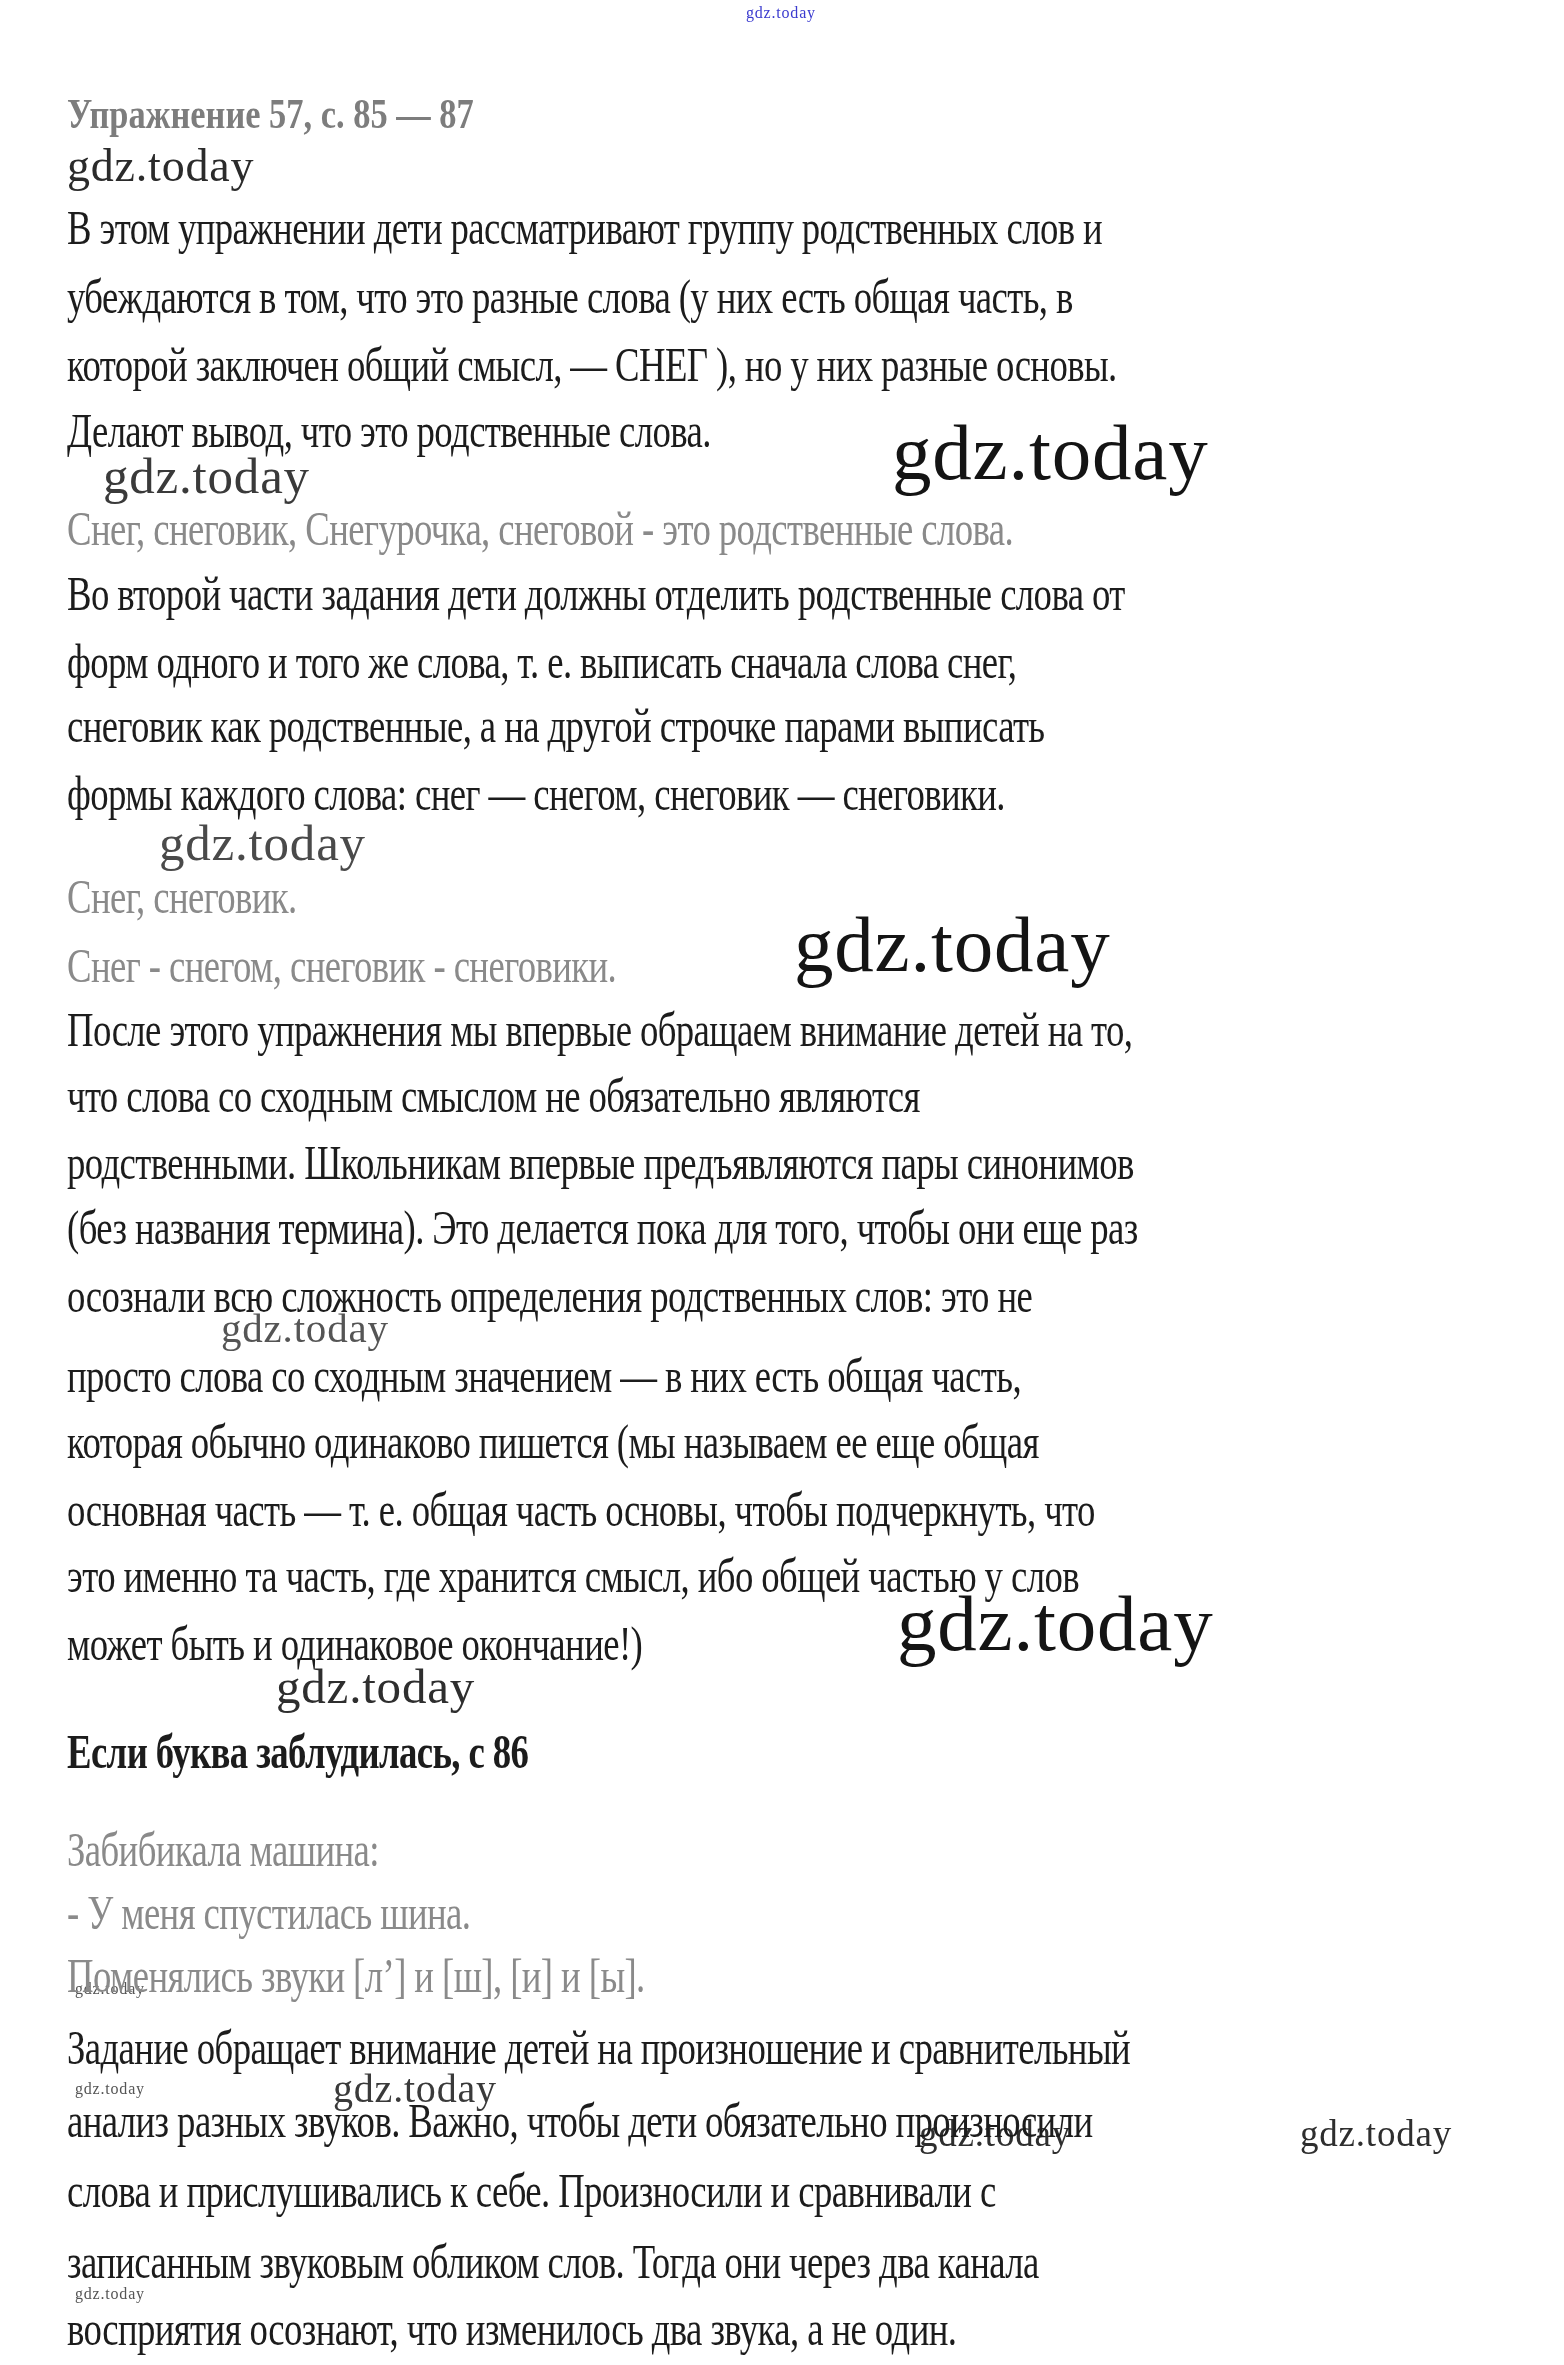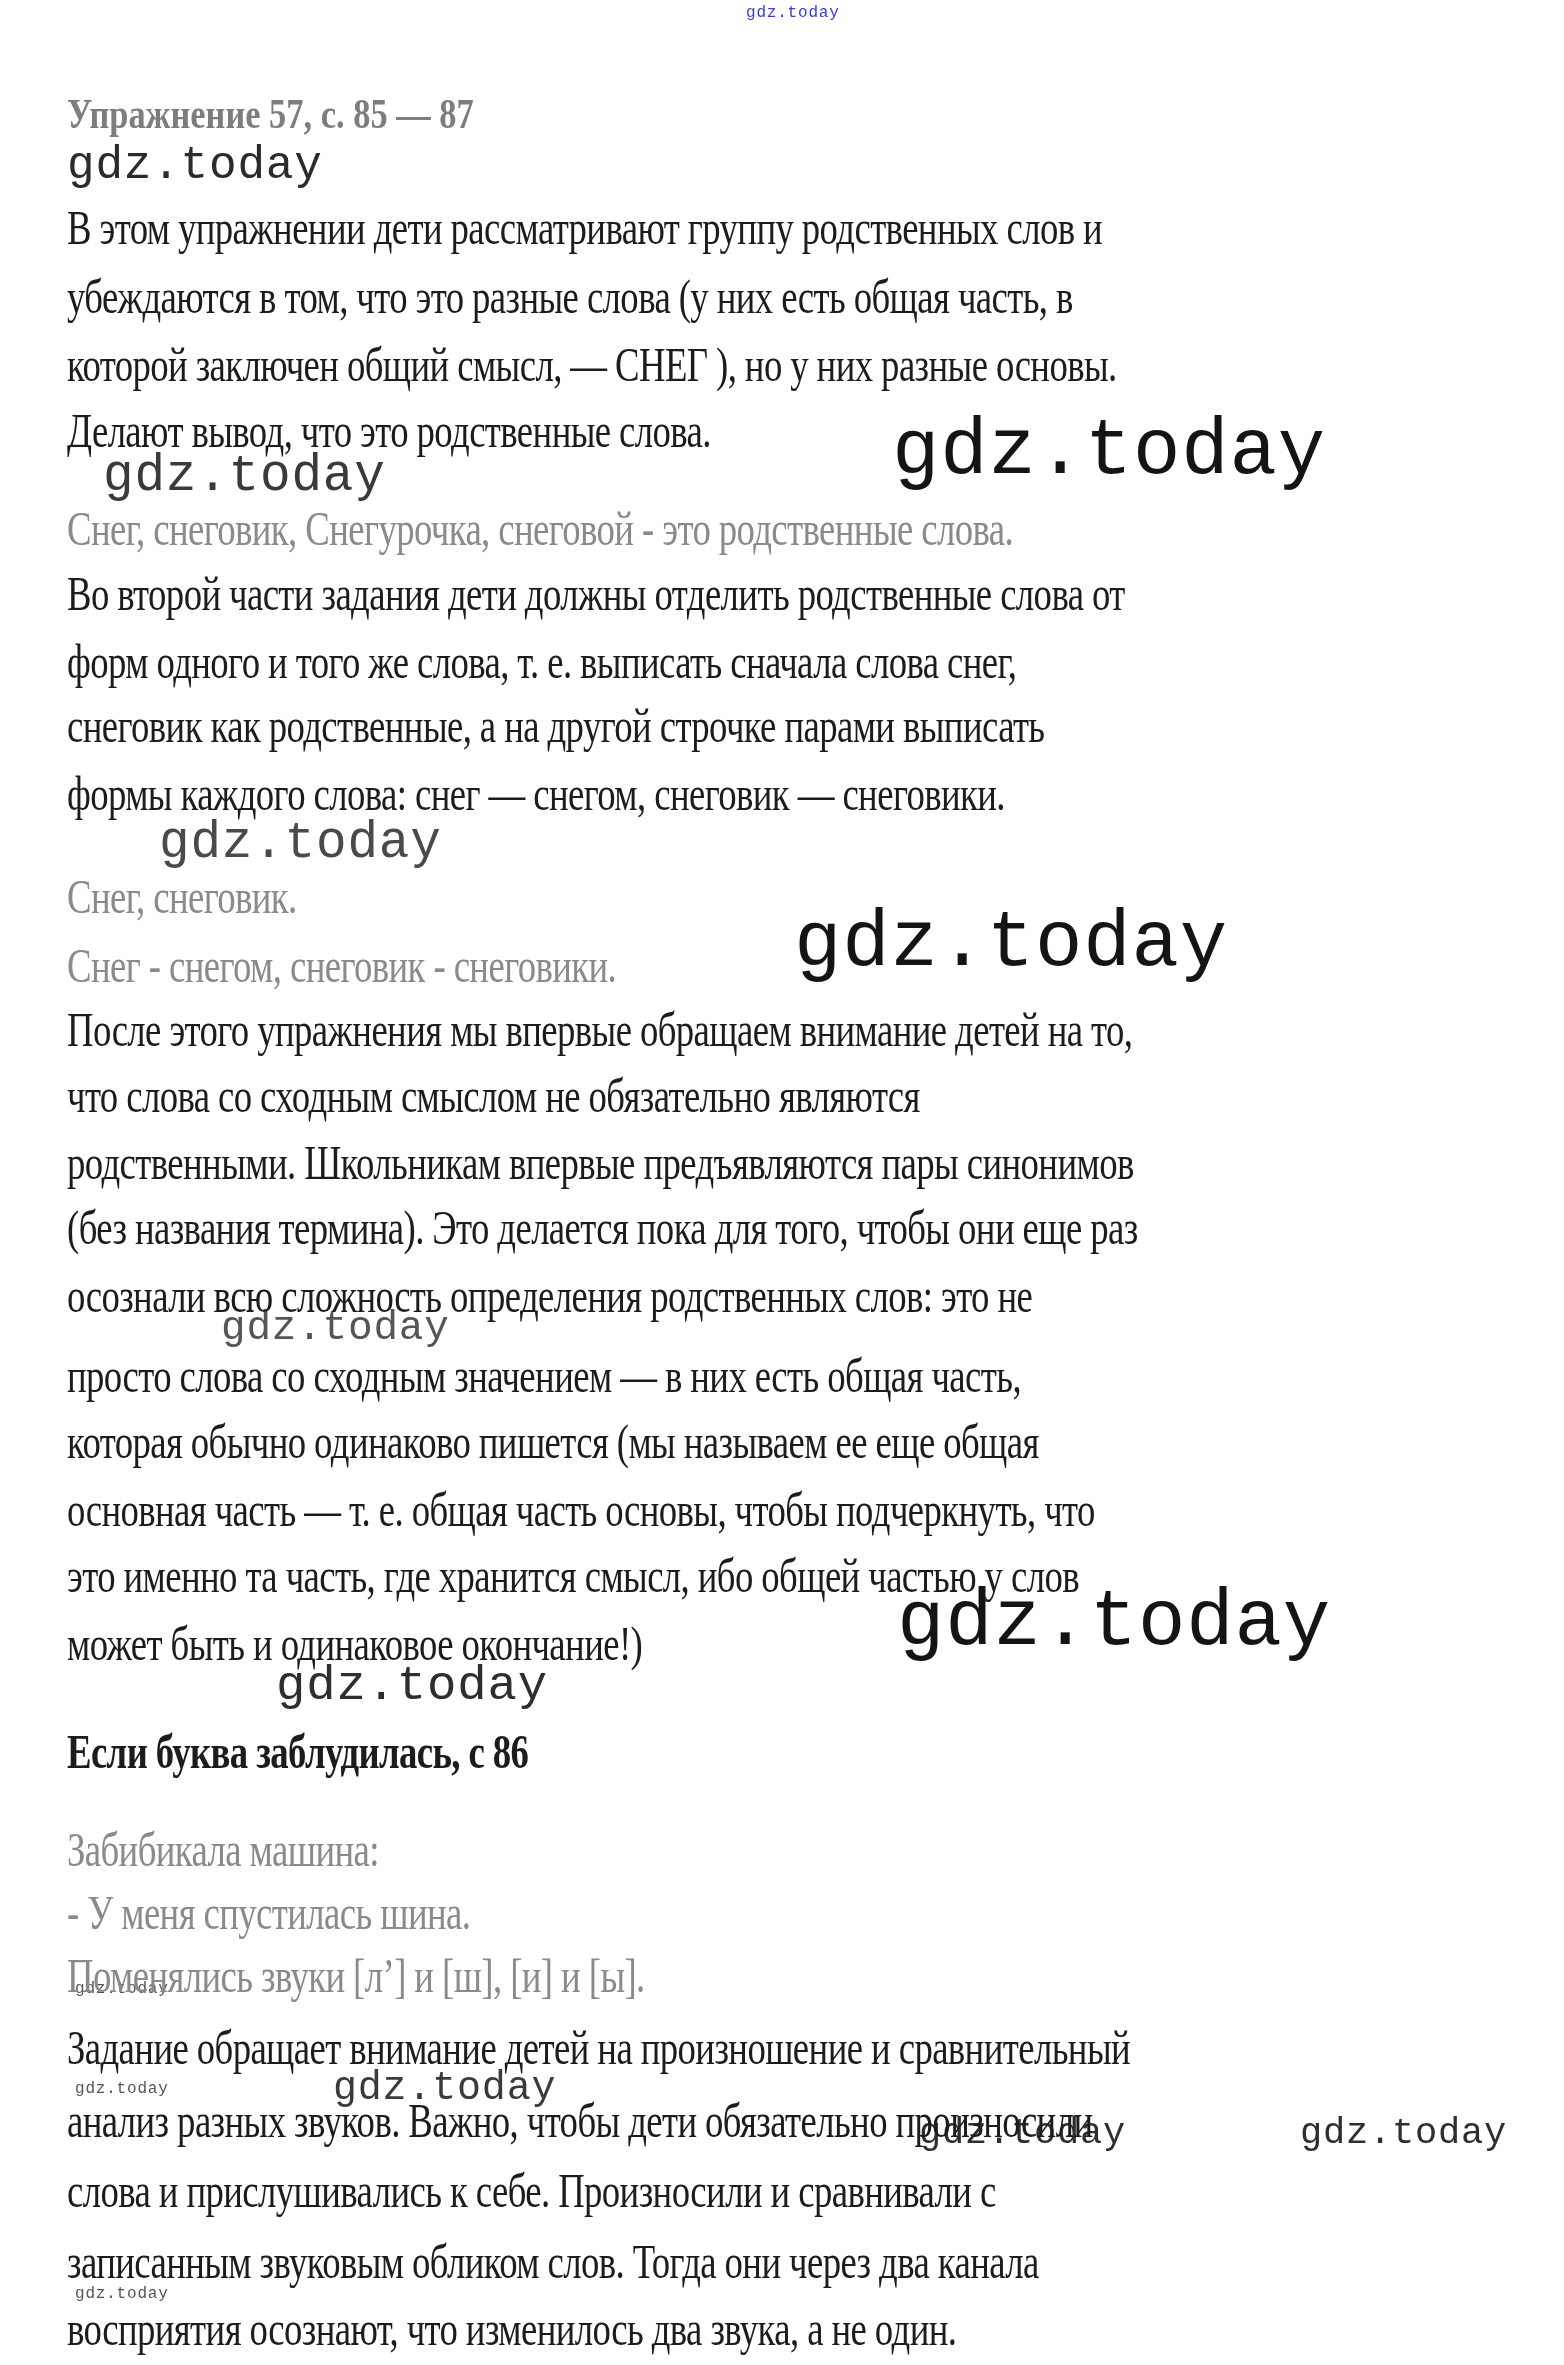--- a/index.html
+++ b/index.html
@@ -31,21 +31,21 @@
     font-size:43px;
     font-weight:bold;
     color:#7d7d7d;
     white-space:nowrap;
     transform:scaleX(0.8);
     transform-origin:0 0;
     font-family:"Liberation Serif", serif;
   }
   .wm{
     position:absolute;
-    font-family:Liberation Mono, monospace;
+    font-family:Liberation Serif, serif;
     font-weight:300;
     white-space:nowrap;
     letter-spacing:0.8px;
     line-height:1;
   }
 </style>
 </head>
 <body>
 
 <div id="page">

